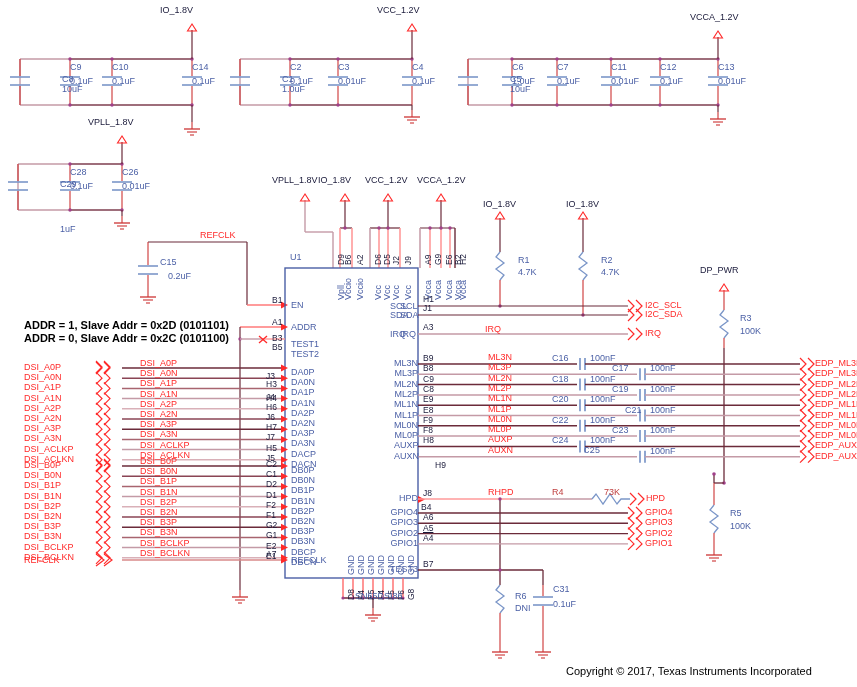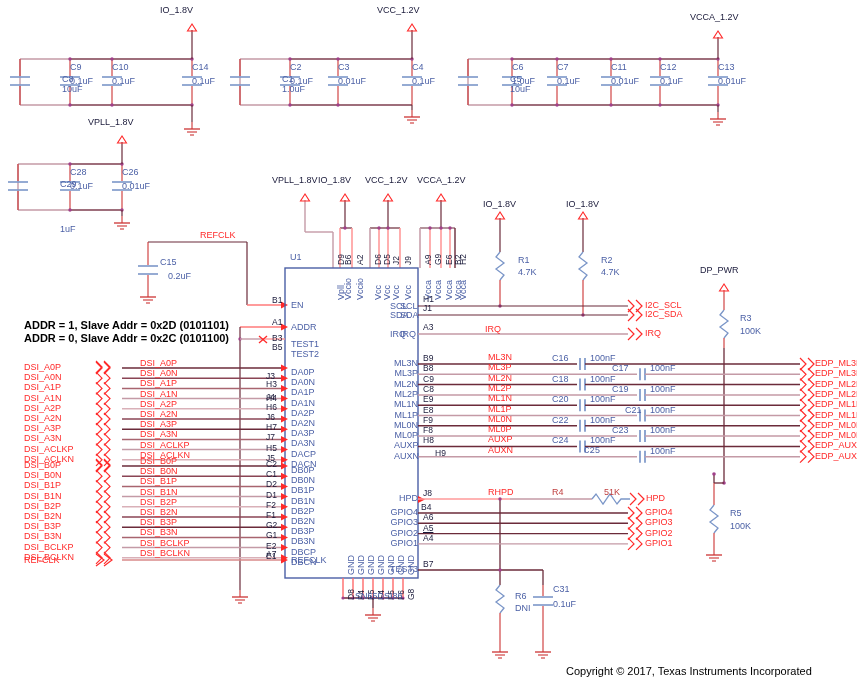--- a/index.html
+++ b/index.html
@@ -728,31 +728,31 @@
     <div class="lbl net" style="left: 488px; top: 425.1px;">ML0P</div>
     <div class="lbl refdes" style="left: 612px; top: 426.1px;">C23</div>
     <div class="lbl refdes" style="left: 650px; top: 426.1px;">100nF</div>
     <div class="lbl net" style="left: 815px; top: 431.1px;">EDP_ML0P</div>
     <div class="lbl pinnum" style="left: 423px; top: 436.4px;">H8</div>
     <div class="lbl pinname" style="left: 394px; top: 441.4px;;color:#4a5fa5;text-align:right;width:24px">AUXP</div>
     <div class="lbl net" style="left: 488px; top: 435.4px;">AUXP</div>
     <div class="lbl refdes" style="left: 552px; top: 436.4px;">C24</div>
     <div class="lbl refdes" style="left: 590px; top: 436.4px;">100nF</div>
     <div class="lbl net" style="left: 815px; top: 441.4px;">EDP_AUXP</div>
-    <div class="lbl pinnum" style="left: 423px; top: 449px; padding-left: 12px;">H9</div>
+    <div class="lbl pinnum" style="left: 423px; top: 461px; padding-left: 12px;">H9</div>
     <div class="lbl pinname" style="left: 394px; top: 451.7px;;color:#4a5fa5;text-align:right;width:24px">AUXN</div>
     <div class="lbl net" style="left: 488px; top: 445.7px;">AUXN</div>
     <div class="lbl refdes" style="left: 584px; top: 446.7px; font-family: Liberation Mono, monospace;">C25</div>
     <div class="lbl refdes" style="left: 650px; top: 446.7px;">100nF</div>
     <div class="lbl net" style="left: 815px; top: 451.7px;">EDP_AUXN</div>
     <div class="lbl pinnum" style="left: 423px; top: 489px;">J8</div>
     <div class="lbl pinname" style="left: 394px; top: 494px;;color:#4a5fa5;text-align:right;width:24px">HPD</div>
     <div class="lbl net" style="left: 488px; top: 488px;">RHPD</div>
     <div class="lbl net" style="left: 552px; top: 488px;;color:#c04040">R4</div>
-    <div class="lbl net" style="left: 604px; top: 488px;;color:#c04040">51K</div>
+    <div class="lbl net" style="left: 604px; top: 488px;;color:#c04040">73K</div>
     <div class="lbl net" style="left: 646px; top: 494px;">HPD</div>
     <div class="lbl pinnum" style="left: 421px; top: 503px;">B4</div>
     <div class="lbl pinname" style="left: 388px; top: 508px;;color:#4a5fa5;text-align:right;width:30px">GPIO4</div>
     <div class="lbl net" style="left: 645px; top: 508px;">GPIO4</div>
     <div class="lbl pinnum" style="left: 423px; top: 513.3px;">A6</div>
     <div class="lbl pinname" style="left: 388px; top: 518.3px;;color:#4a5fa5;text-align:right;width:30px">GPIO3</div>
     <div class="lbl net" style="left: 645px; top: 518.3px;">GPIO3</div>
     <div class="lbl pinnum" style="left: 423px; top: 523.6px; text-decoration: underline;">A5</div>
     <div class="lbl pinname" style="left: 388px; top: 528.6px;;color:#4a5fa5;text-align:right;width:30px">GPIO2</div>
     <div class="lbl net" style="left: 645px; top: 528.6px;">GPIO2</div>

